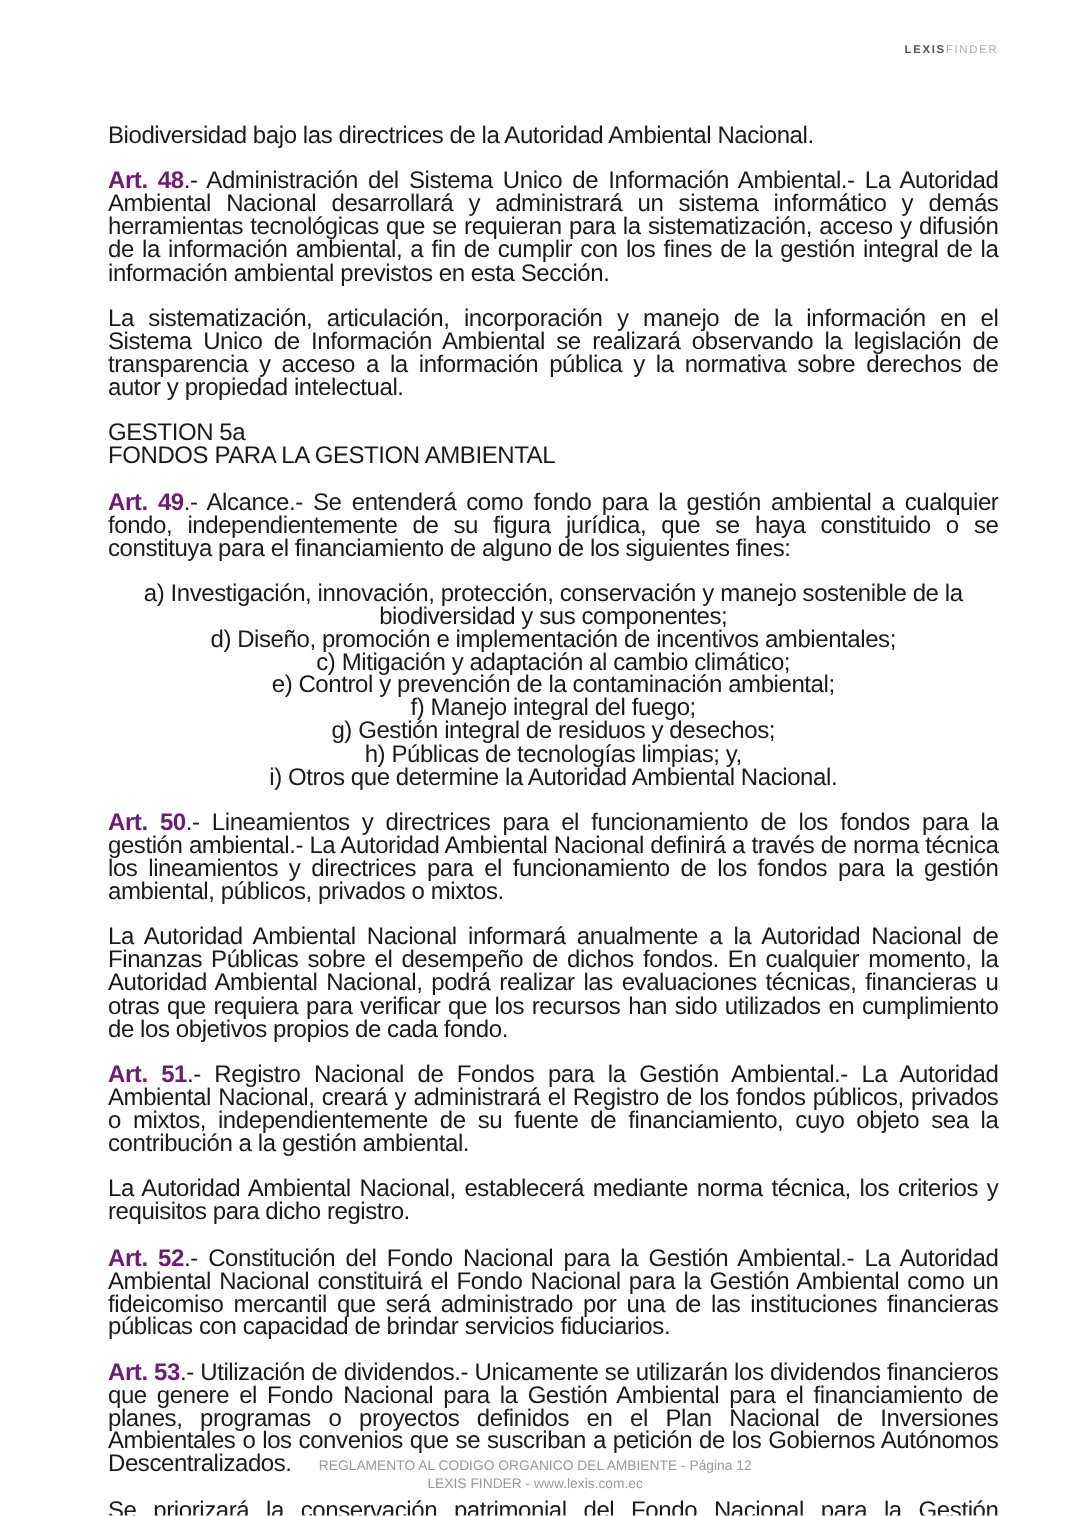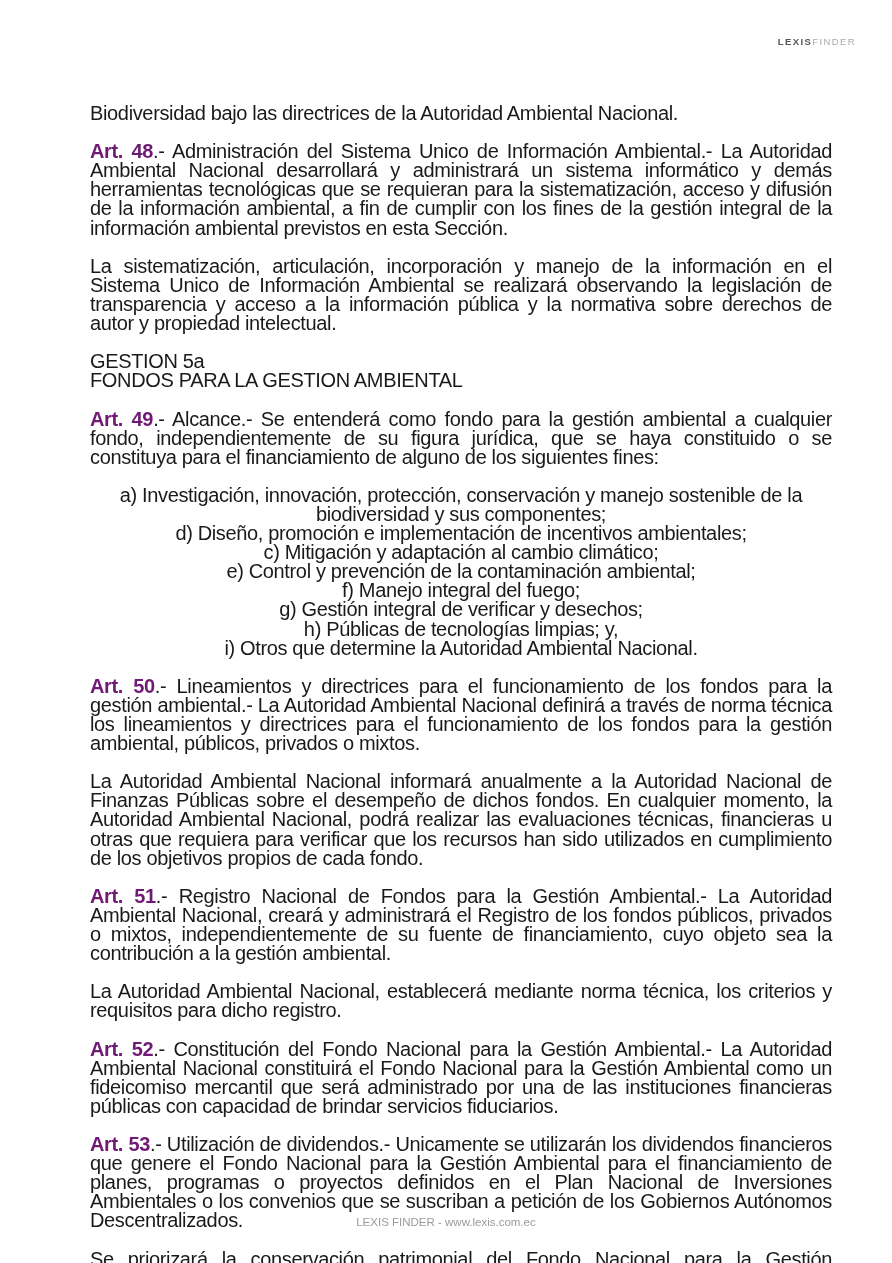--- a/index.html
+++ b/index.html
@@ -1,18 +1,18 @@
 <!DOCTYPE html>
 <html><head>
 <meta charset="utf-8">
 <style>
   html, body { margin: 0; padding: 0; background: #ffffff; }
   body { width: 892px; height: 1263px; position: relative; overflow: hidden;
          font-family: "Liberation Sans", sans-serif; color: #1a1a1a; }
-  .brand { position: absolute; top: 36px; right: 36px; font-size: 9.5px; letter-spacing: 1.4px; text-align: center; }
+  .brand { position: absolute; top: 36px; right: 60px; font-size: 9.5px; letter-spacing: 1.4px; text-align: center; }
   .brand .b1 { color: #555; font-weight: bold; }
   .brand .b2 { color: #aaa; }
   .content { position: absolute; left: 90px; top: 104px; width: 742px;
              font-size: 20px; line-height: 19.1px; letter-spacing: -0.35px; transform-origin: 0 0; }
   .content p { margin: 0 0 19.1px 0; text-align: justify; }
   .content p.nomargin { margin: 0; }
   .content .art { color: #701a75; font-weight: bold; }
   .list { margin: 0 0 19.1px 0; }
   .list div { text-align: center; }
   .footer { position: absolute; top: 1215px; left: 0; width: 892px; text-align: center;
@@ -31,32 +31,33 @@
 
   <p><span>GESTION 5a</span><br><span>FONDOS PARA LA GESTION AMBIENTAL</span></p>
 
   <p><span class="art">Art. 49</span><span>.- Alcance.- Se entenderá como fondo para la gestión ambiental a cualquier fondo, independientemente de su figura jurídica, que se haya constituido o se constituya para el financiamiento de alguno de los siguientes fines:</span></p>
   <div class="list">
     <div>a) Investigación, innovación, protección, conservación y manejo sostenible de la biodiversidad y sus componentes;</div>
     <div>d) Diseño, promoción e implementación de incentivos ambientales;</div>
     <div>c) Mitigación y adaptación al cambio climático;</div>
     <div>e) Control y prevención de la contaminación ambiental;</div>
     <div>f) Manejo integral del fuego;</div>
-    <div>g) Gestión integral de verificar y desechos;</div>
+    <div>g) Gestión integral de residuos y desechos;</div>
     <div>h) Públicas de tecnologías limpias; y,</div>
     <div>i) Otros que determine la Autoridad Ambiental Nacional.</div>
   </div>
 
   <p><span class="art">Art. 50</span><span>.- Lineamientos y directrices para el funcionamiento de los fondos para la gestión ambiental.- La Autoridad Ambiental Nacional definirá a través de norma técnica los lineamientos y directrices para el funcionamiento de los fondos para la gestión ambiental, públicos, privados o mixtos.</span></p>
   <p>La Autoridad Ambiental Nacional informará anualmente a la Autoridad Nacional de Finanzas Públicas sobre el desempeño de dichos fondos. En cualquier momento, la Autoridad Ambiental Nacional, podrá realizar las evaluaciones técnicas, financieras u otras que requiera para verificar que los recursos han sido utilizados en cumplimiento de los objetivos propios de cada fondo.</p>
 
   <p><span class="art">Art. 51</span><span>.- Registro Nacional de Fondos para la Gestión Ambiental.- La Autoridad Ambiental Nacional, creará y administrará el Registro de los fondos públicos, privados o mixtos, independientemente de su fuente de financiamiento, cuyo objeto sea la contribución a la gestión ambiental.</span></p>
   <p>La Autoridad Ambiental Nacional, establecerá mediante norma técnica, los criterios y requisitos para dicho registro.</p>
 
   <p><span class="art">Art. 52</span><span>.- Constitución del Fondo Nacional para la Gestión Ambiental.- La Autoridad Ambiental Nacional constituirá el Fondo Nacional para la Gestión Ambiental como un fideicomiso mercantil que será administrado por una de las instituciones financieras públicas con capacidad de brindar servicios fiduciarios.</span></p>
 
   <p><span class="art">Art. 53</span><span>.- Utilización de dividendos.- Unicamente se utilizarán los dividendos financieros que genere el Fondo Nacional para la Gestión Ambiental para el financiamiento de planes, programas o proyectos definidos en el Plan Nacional de Inversiones Ambientales o los convenios que se suscriban a petición de los Gobiernos Autónomos Descentralizados.</span></p>
   <p class="nomargin">Se priorizará la conservación patrimonial del Fondo Nacional para la Gestión Ambiental, por lo que</p>
 </div>
 
 <div class="footer">
+  <div>REGLAMENTO AL CODIGO ORGANICO DEL AMBIENTE - Página 12</div>
   <div>LEXIS FINDER - www.lexis.com.ec</div>
 </div>
 
 </body></html>

